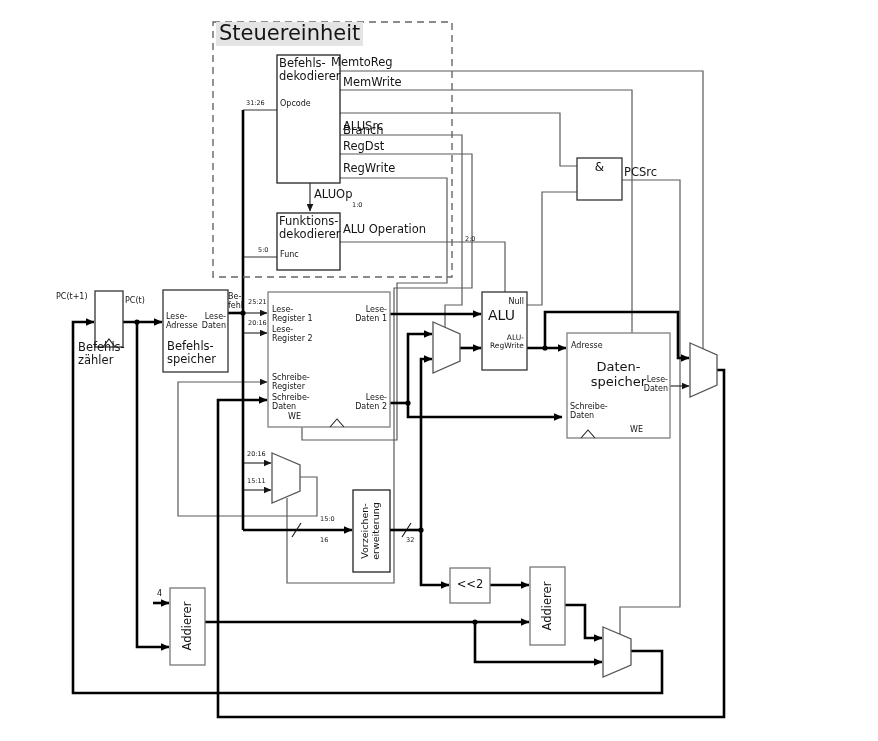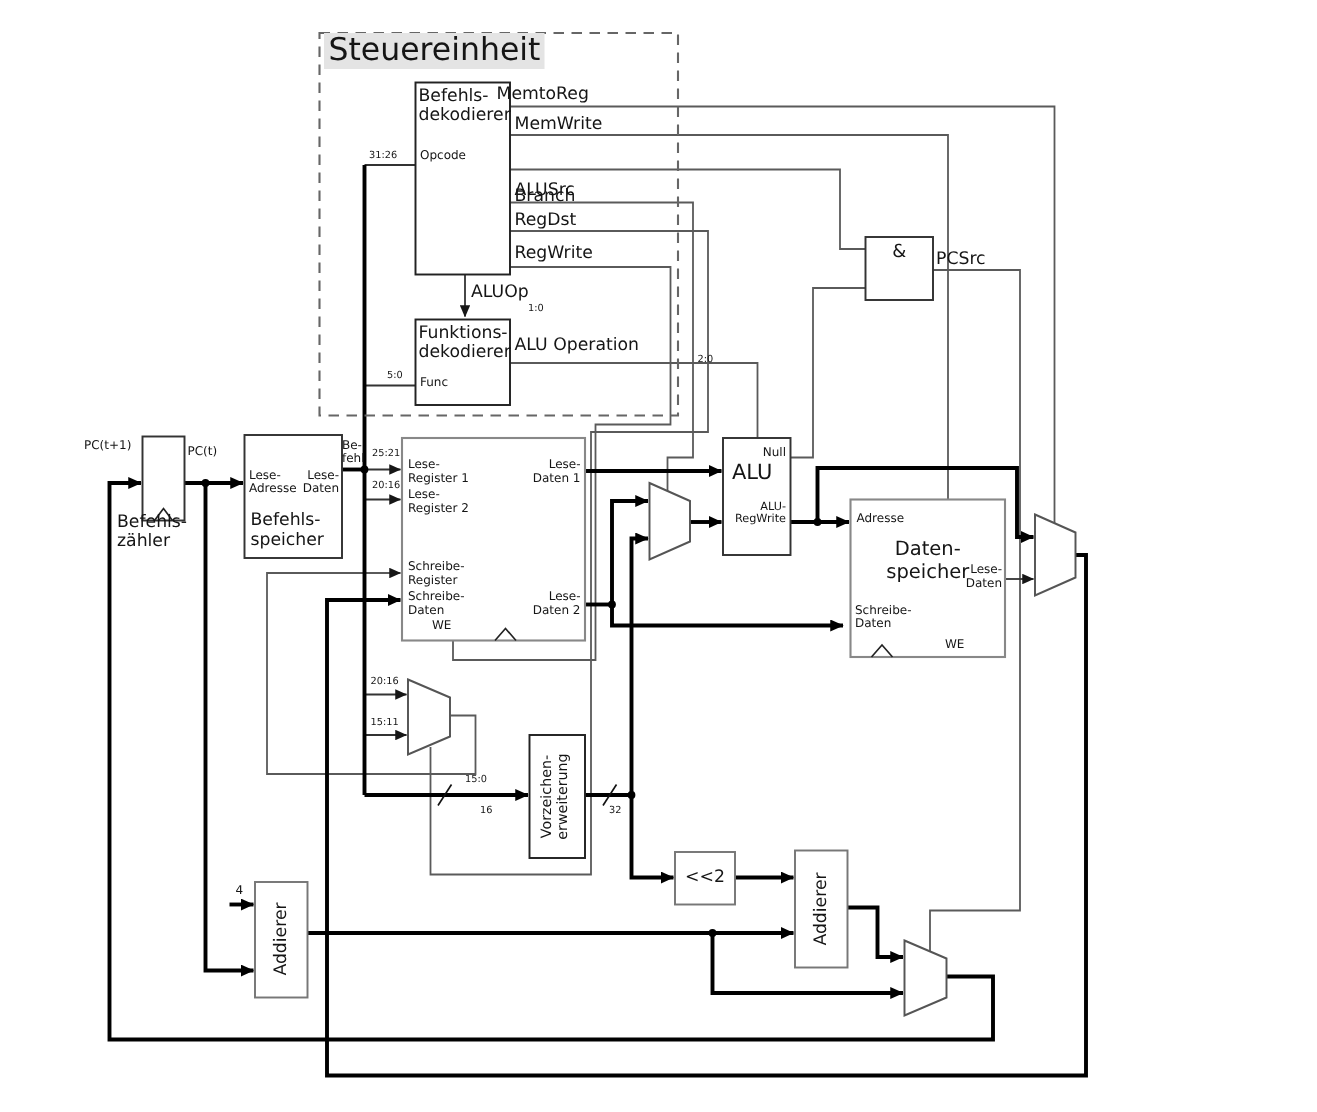--- a/index.html
+++ b/index.html
@@ -184,21 +184,21 @@
 Daten</div>
 <div class="lbl t8 right" style="left:350px;top:305px;width:37px;">Lese-
 Daten 1</div>
 <div class="lbl t8 right" style="left:350px;top:393px;width:37px;">Lese-
 Daten 2</div>
 <div class="lbl t8" style="left:288px;top:412px;">WE</div>
 
 <div class="lbl t65" style="left:247px;top:451px;">20:16</div>
 <div class="lbl t65" style="left:247px;top:478px;">15:11</div>
 
-<div class="lbl t65" style="left:310px;top:516px;">15:0</div>
+<div class="lbl t65" style="left:320px;top:516px;">15:0</div>
 <div class="lbl t65" style="left:296px;top:537px;margin-left:24px;">16</div>
 <div class="lbl t65" style="left:406px;top:537px;">32</div>
 <div class="lbl t95 rot" style="left:371px;top:531px;">Vorzeichen-
 erweiterung</div>
 
 <div class="lbl t11 center" style="left:450px;top:578px;width:40px;">&lt;&lt;2</div>
 
 <div class="lbl t11 rot" style="left:187px;top:626px;">Addierer</div>
 <div class="lbl t8" style="left:157px;top:589px;">4</div>
 <div class="lbl t11 rot" style="left:547px;top:606px;">Addierer</div>

